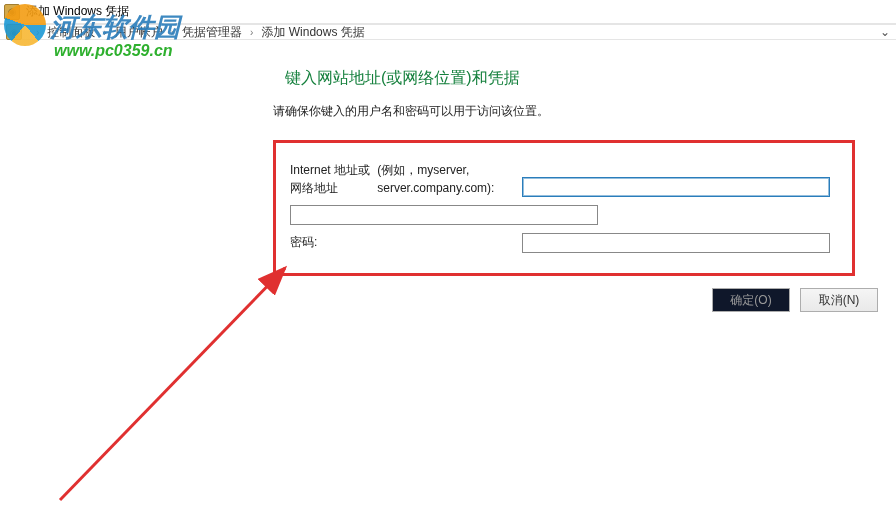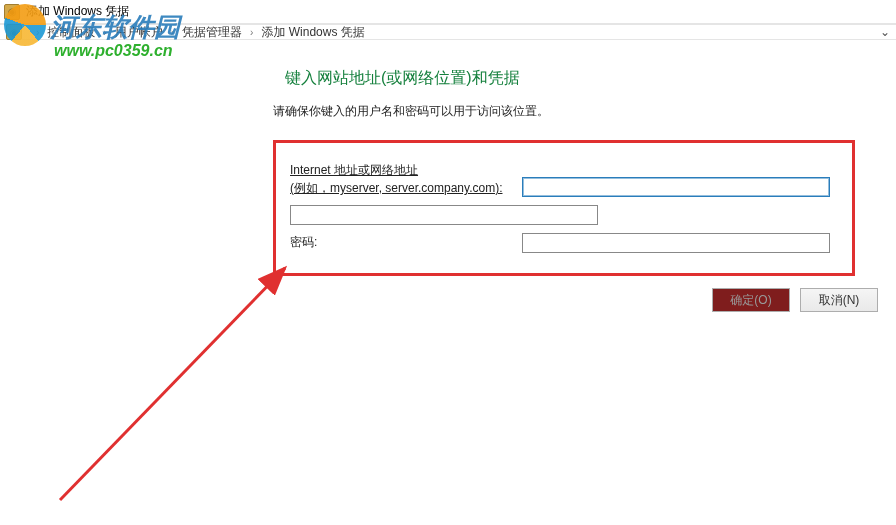--- a/index.html
+++ b/index.html
@@ -138,22 +138,20 @@
       background: #fff;
     }
     .form-row {
       display: flex;
       align-items: flex-start;
       margin: 8px 0;
       font-size: 12px;
     }
     .form-row.two-line .label-col {
       display: flex;
-      flex-direction: column;
-      text-decoration: underline;
     }
     .label-col {
       width: 232px;
       color: #222;
       line-height: 18px;
     }
     .input-col input {
       width: 308px;
       height: 20px;
       border: 1px solid #888;
@@ -180,21 +178,21 @@
       height: 24px;
       border: 1px solid #adadad;
       background: linear-gradient(#f5f5f5, #e9e9e9);
       font-size: 12px;
       color: #333;
       padding: 2px 12px;
       cursor: pointer;
     }
     .btn.disabled {
       color: #999;
-      background: #7f1d1d;
+      background: #0f172a;
       cursor: default;
     }
     .arrow-svg {
       position: absolute;
       left: 40px;
       top: 250px;
       width: 260px;
       height: 260px;
       pointer-events: none;
     }

